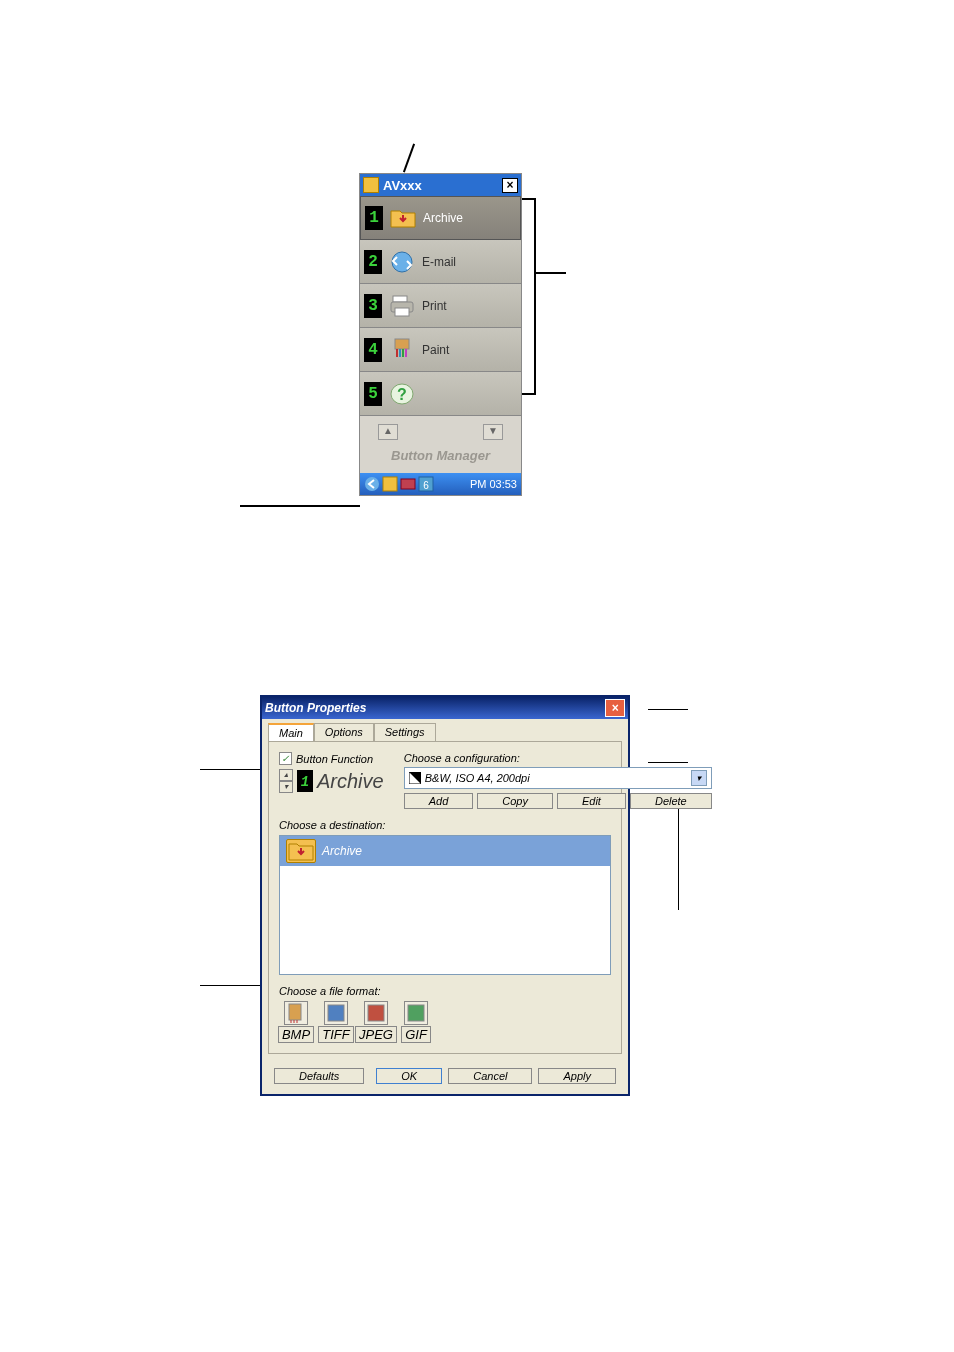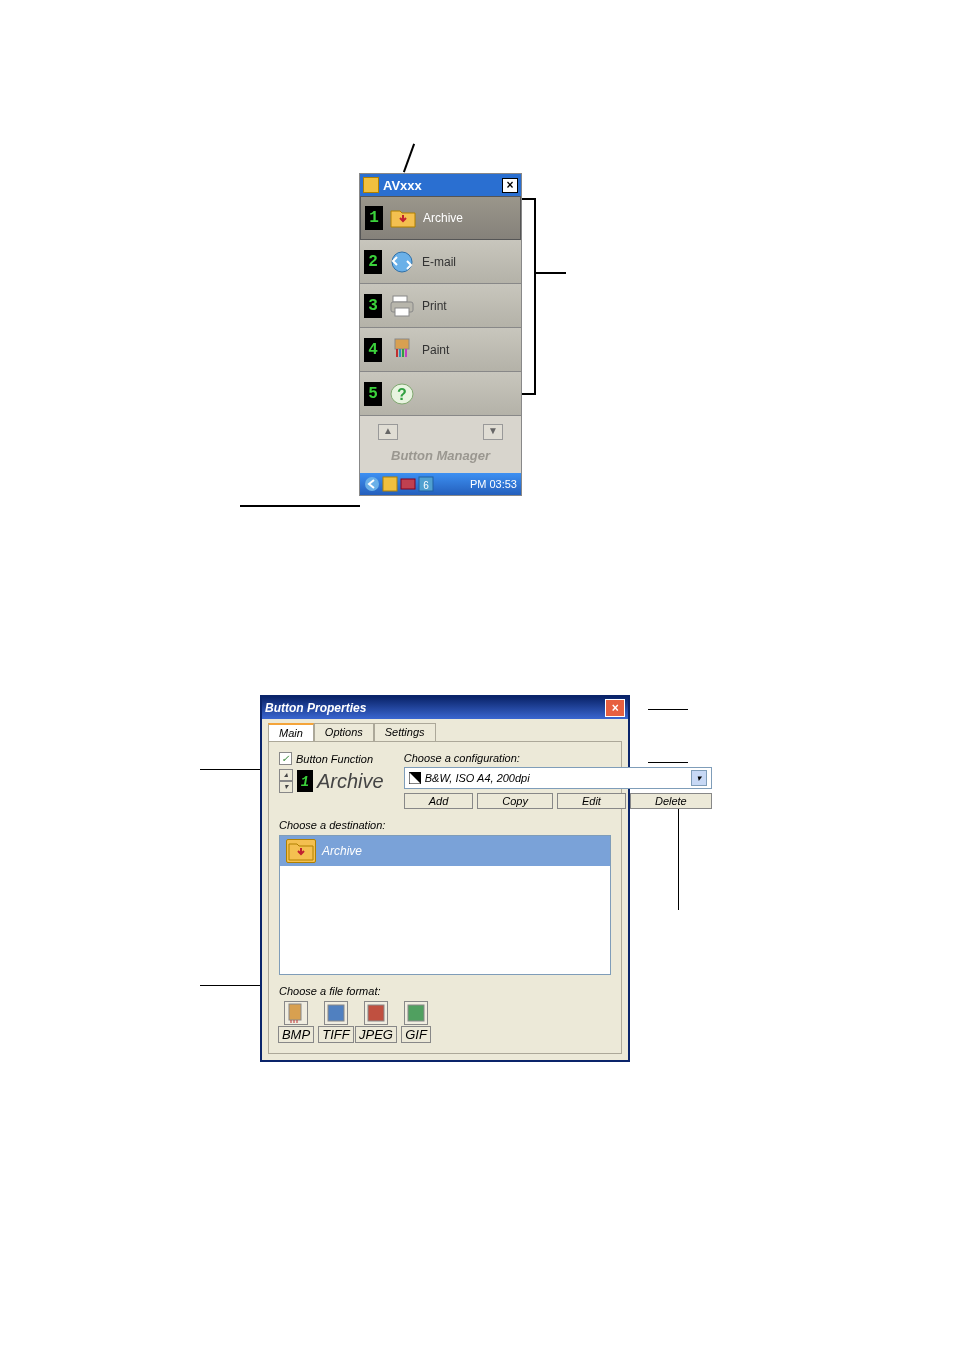--- a/index.html
+++ b/index.html
@@ -511,13 +511,19 @@
         <div class="fmt-label">JPEG</div>
       </div>
       <div class="fmt">
         <div class="fmt-icon"><svg width="22" height="22">
               <rect x="3" y="3" width="16" height="16" fill="#50a060" stroke="#888"></rect>
             </svg></div>
         <div class="fmt-label">GIF</div>
       </div>
     </div>
   </div>
+  <div class="dlg-footer">
+    <div class="small-btn">Defaults</div>
+    <div class="small-btn default">OK</div>
+    <div class="small-btn">Cancel</div>
+    <div class="small-btn">Apply</div>
+  </div>
 </div>
 
 </body></html>

